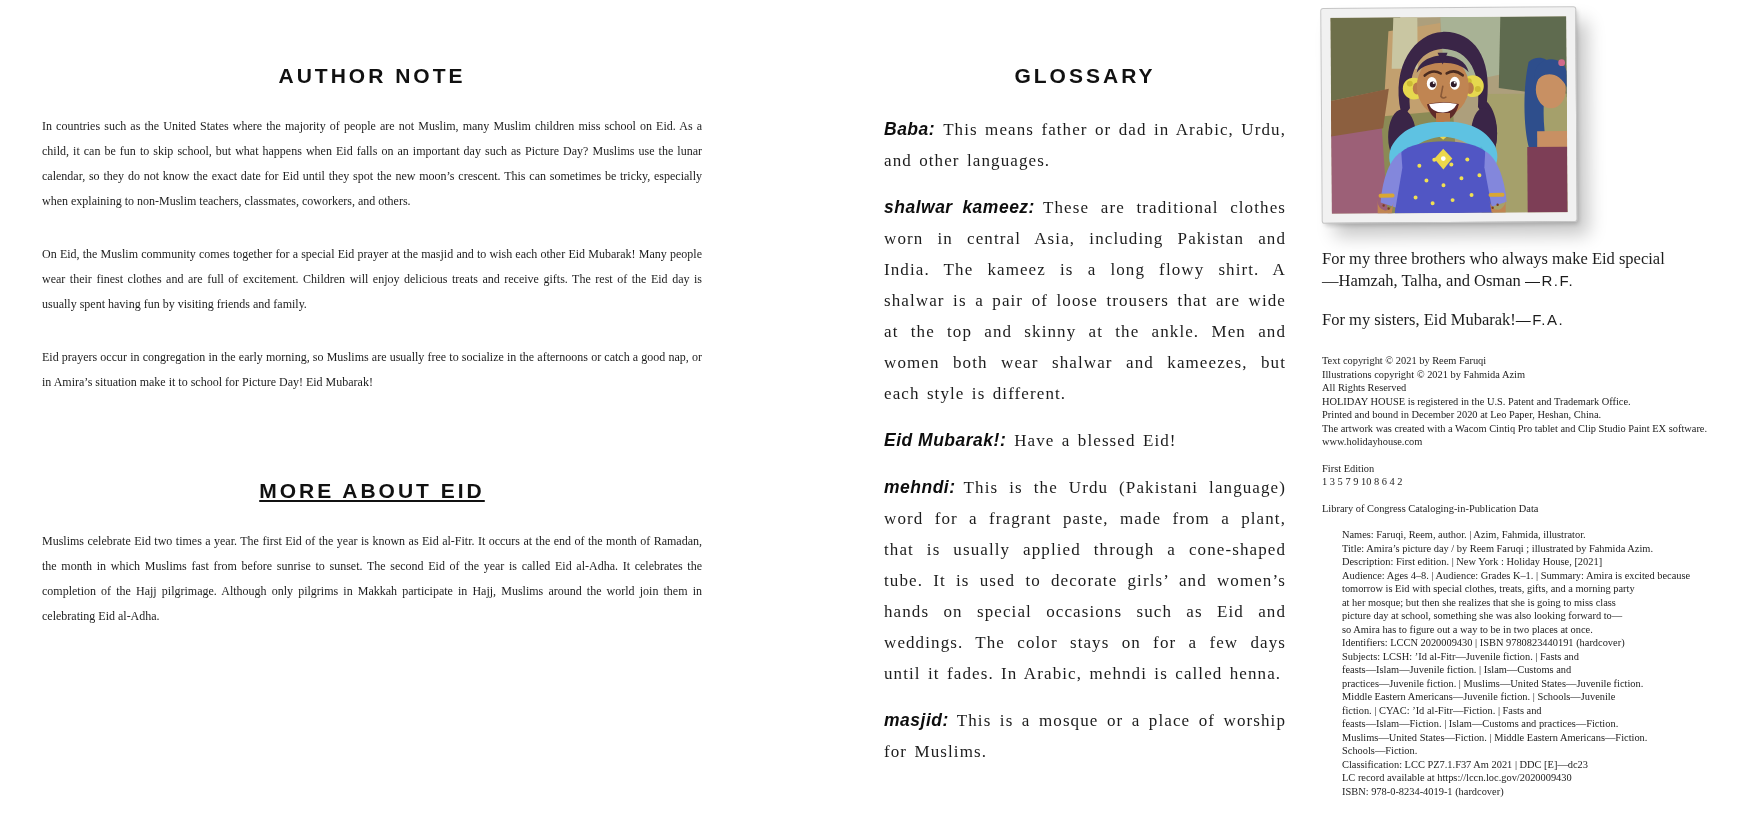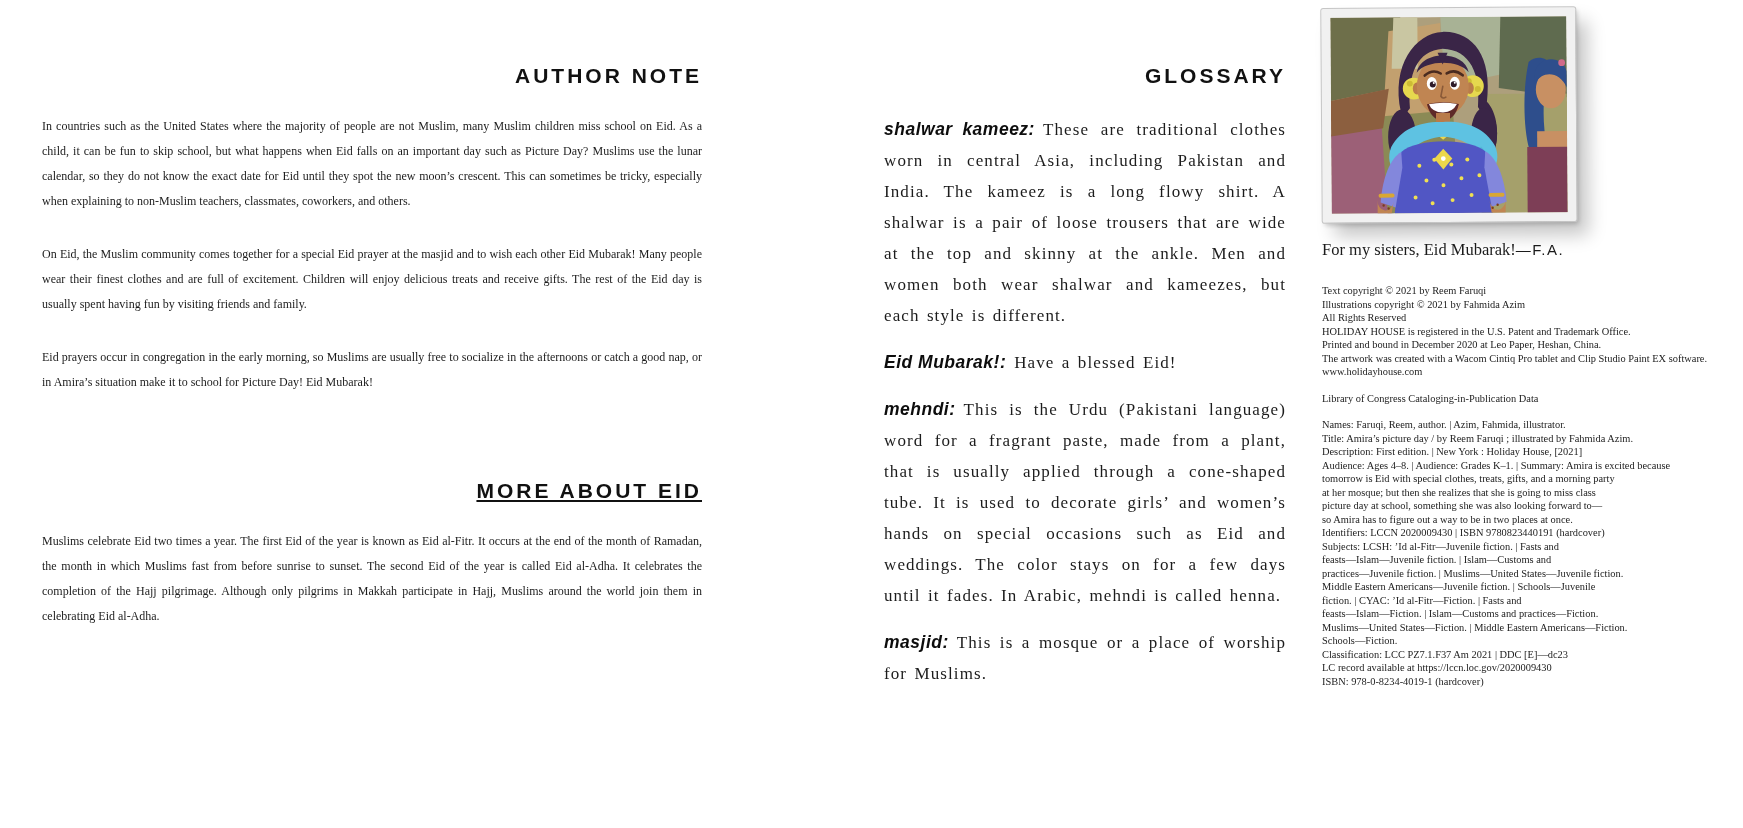--- a/index.html
+++ b/index.html
@@ -7,21 +7,21 @@
     width:1743px;height:828px;background:#ffffff;position:relative;
     font-family:"Liberation Serif",serif;color:#1c1c1c;overflow:hidden;
   }
   .col{position:absolute;}
   .left-col{left:42px;top:64px;width:660px;}
   .gloss-col{left:884px;top:64px;width:402px;}
   .right-col{left:1322px;top:8px;width:388px;}
 
   .display-heading{
     font-family:"Liberation Sans",sans-serif;font-weight:700;
-    font-size:21px;letter-spacing:3px;text-align:right;color:#111;
+    font-size:21px;letter-spacing:3px;text-align:center;color:#111;
     margin:0 0 26px 0;
   }
   .body-text{
     font-size:12px;line-height:25px;text-align:justify;margin:0;
   }
   .body-text + .body-text{margin-top:28px;}
   .section-gap{margin-top:84px;text-decoration:underline;}
 
   .gloss-entry{margin:0 0 16px 0;font-size:17px;line-height:31px;
     text-align:justify;letter-spacing:1.1px;word-spacing:2px;}
@@ -39,38 +39,39 @@
   .photo-frame svg{display:block;width:100%;height:100%;}
 
   .dedication{font-size:16.5px;line-height:22px;white-space:pre-line;margin:26px 0 0 0;}
   .dedication.second{margin-top:17px;}
   .initials{font-family:"Liberation Sans",sans-serif;font-size:15px;letter-spacing:1.5px;}
 
   .small-block{font-size:10.4px;line-height:13.5px;white-space:pre-line;color:#222;}
   .copyright-block{margin-top:23px;}
   .edition-block{margin-top:13px;}
   .cip-heading{margin-top:13px;}
-  .cip-block{margin-top:13px;}
+  .cip-block{margin-top:13px;margin-left:20px;}
 </style>
 </head>
 <body>
 
 <div class="col left-col">
   <h2 class="display-heading">AUTHOR NOTE</h2>
   <p class="body-text">In countries such as the United States where the majority of people are not Muslim, many Muslim children miss school on Eid. As a child, it can be fun to skip school, but what happens when Eid falls on an important day such as Picture Day? Muslims use the lunar calendar, so they do not know the exact date for Eid until they spot the new moon’s crescent. This can sometimes be tricky, especially when explaining to non-Muslim teachers, classmates, coworkers, and others.</p>
   <p class="body-text">On Eid, the Muslim community comes together for a special Eid prayer at the masjid and to wish each other Eid Mubarak! Many people wear their finest clothes and are full of excitement. Children will enjoy delicious treats and receive gifts. The rest of the Eid day is usually spent having fun by visiting friends and family.</p>
   <p class="body-text">Eid prayers occur in congregation in the early morning, so Muslims are usually free to socialize in the afternoons or catch a good nap, or in Amira’s situation make it to school for Picture Day! Eid Mubarak!</p>
 
   <h2 class="display-heading section-gap">MORE ABOUT EID</h2>
   <p class="body-text">Muslims celebrate Eid two times a year. The first Eid of the year is known as Eid al-Fitr. It occurs at the end of the month of Ramadan, the month in which Muslims fast from before sunrise to sunset. The second Eid of the year is called Eid al-Adha. It celebrates the completion of the Hajj pilgrimage. Although only pilgrims in Makkah participate in Hajj, Muslims around the world join them in celebrating Eid al-Adha.</p>
 </div>
 
 <div class="col gloss-col">
   <h2 class="display-heading">GLOSSARY</h2>
 
+  <p class="gloss-entry"><span class="gloss-term">Baba:</span><span>This means father or dad in Arabic, Urdu, and other languages.</span></p>
   <p class="gloss-entry"><span class="gloss-term">shalwar kameez:</span><span>These are traditional clothes worn in central Asia, including Pakistan and India. The kameez is a long flowy shirt. A shalwar is a pair of loose trousers that are wide at the top and skinny at the ankle. Men and women both wear shalwar and kameezes, but each style is different.</span></p>
   <p class="gloss-entry"><span class="gloss-term">Eid Mubarak!:</span><span>Have a blessed Eid!</span></p>
   <p class="gloss-entry"><span class="gloss-term">mehndi:</span><span>This is the Urdu (Pakistani language) word for a fragrant paste, made from a plant, that is usually applied through a cone-shaped tube. It is used to decorate girls’ and women’s hands on special occasions such as Eid and weddings. The color stays on for a few days until it fades. In Arabic, mehndi is called henna.</span></p>
   <p class="gloss-entry"><span class="gloss-term">masjid:</span><span>This is a mosque or a place of worship for Muslims.</span></p>
 </div>
 
 <div class="col right-col">
 
   <div class="photo-frame" title="Framed illustration of Amira smiling in a crowd, wearing a blue shalwar kameez with yellow dots, a light-blue scarf, and yellow flower hair ties">
     <svg viewBox="0 0 236 198" preserveAspectRatio="none" aria-hidden="true">
@@ -150,31 +151,35 @@
       <rect x="157" y="178" width="16" height="4" rx="2" fill="#d9a733"></rect>
       <g fill="#7a3c1e">
         <circle cx="52" cy="190" r="1.2"></circle>
           <circle cx="57" cy="193" r="1.2"></circle>
         <circle cx="166" cy="190" r="1.2"></circle>
           <circle cx="161" cy="193" r="1.2"></circle>
       </g>
     </svg>
   </div>
 
+  <p class="dedication"><span>For my three brothers who always make Eid special
+—Hamzah, Talha, and Osman </span><span class="initials">—R.F.</span></p>
 
   <p class="dedication second"><span>For my sisters, Eid Mubarak!</span><span class="initials">—F.A.</span></p>
 
   <p class="small-block copyright-block">Text copyright © 2021 by Reem Faruqi
 Illustrations copyright © 2021 by Fahmida Azim
 All Rights Reserved
 HOLIDAY HOUSE is registered in the U.S. Patent and Trademark Office.
 Printed and bound in December 2020 at Leo Paper, Heshan, China.
 The artwork was created with a Wacom Cintiq Pro tablet and Clip Studio Paint EX software.
 www.holidayhouse.com</p>
 
+  <p class="small-block edition-block">First Edition
+1 3 5 7 9 10 8 6 4 2</p>
 
   <p class="small-block cip-heading">Library of Congress Cataloging-in-Publication Data</p>
 
   <p class="small-block cip-block">Names: Faruqi, Reem, author. | Azim, Fahmida, illustrator.
 Title: Amira’s picture day / by Reem Faruqi ; illustrated by Fahmida Azim.
 Description: First edition. | New York : Holiday House, [2021]
 Audience: Ages 4–8. | Audience: Grades K–1. | Summary: Amira is excited because
 tomorrow is Eid with special clothes, treats, gifts, and a morning party
 at her mosque; but then she realizes that she is going to miss class
 picture day at school, something she was also looking forward to—

